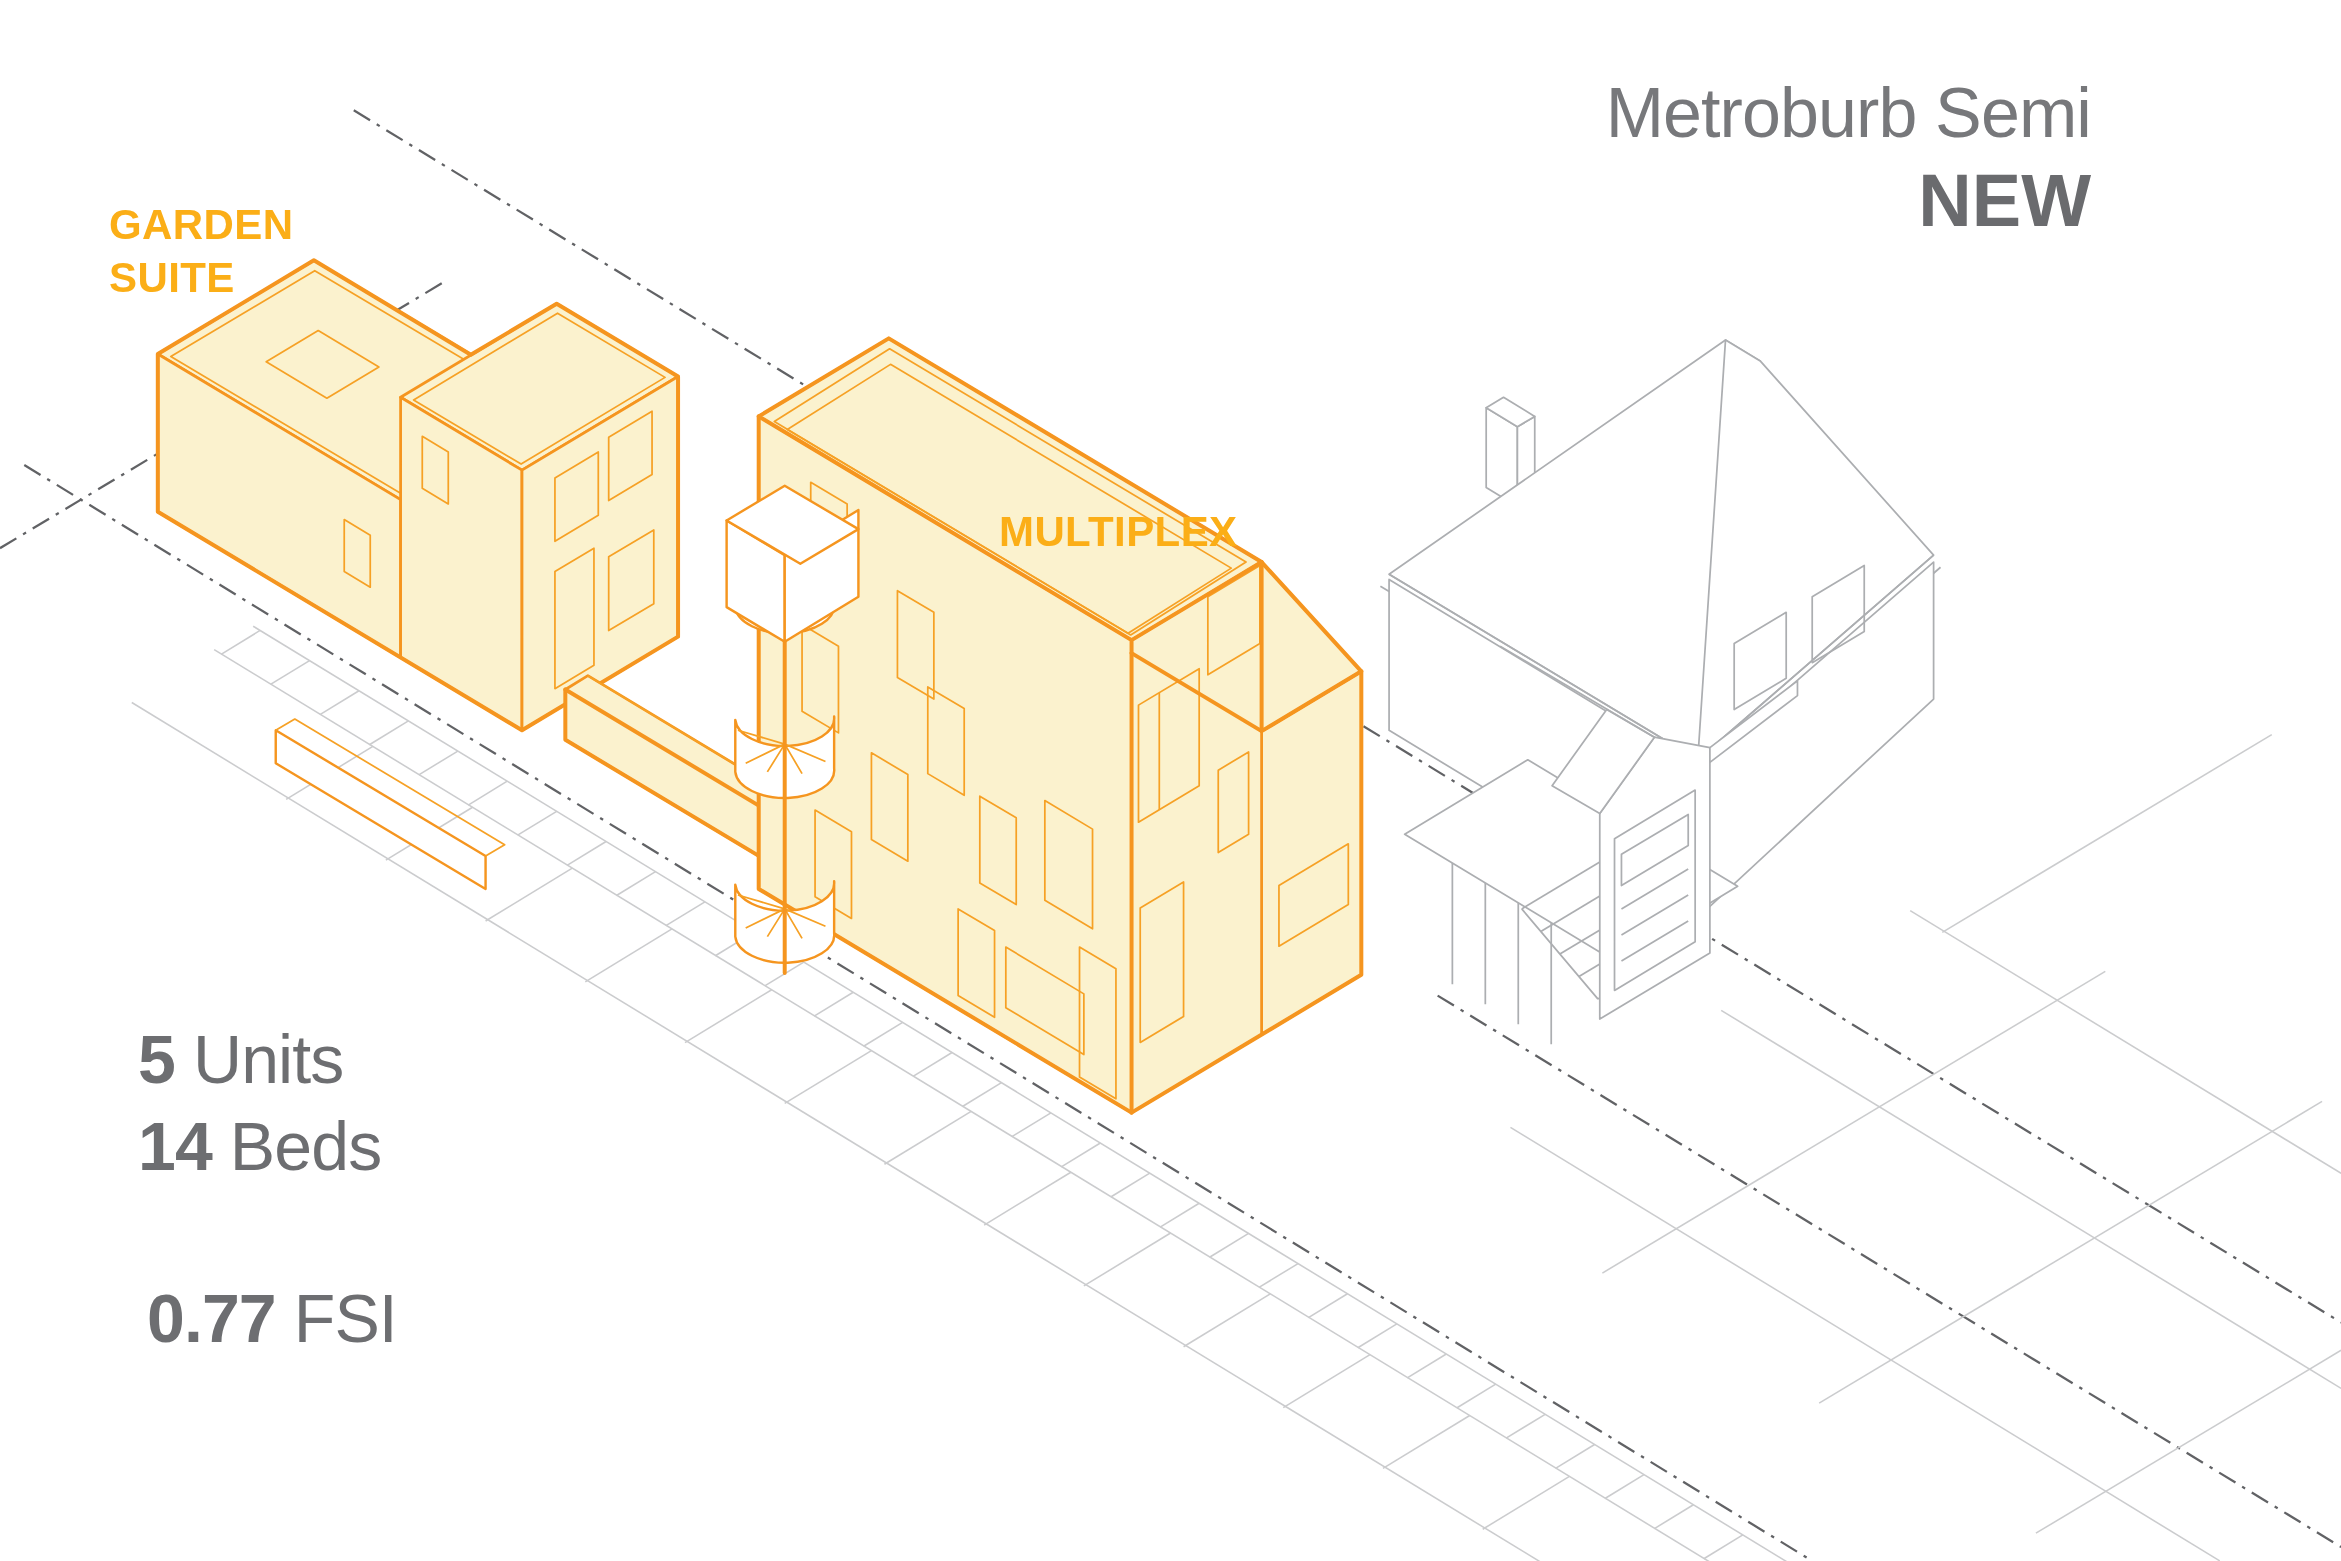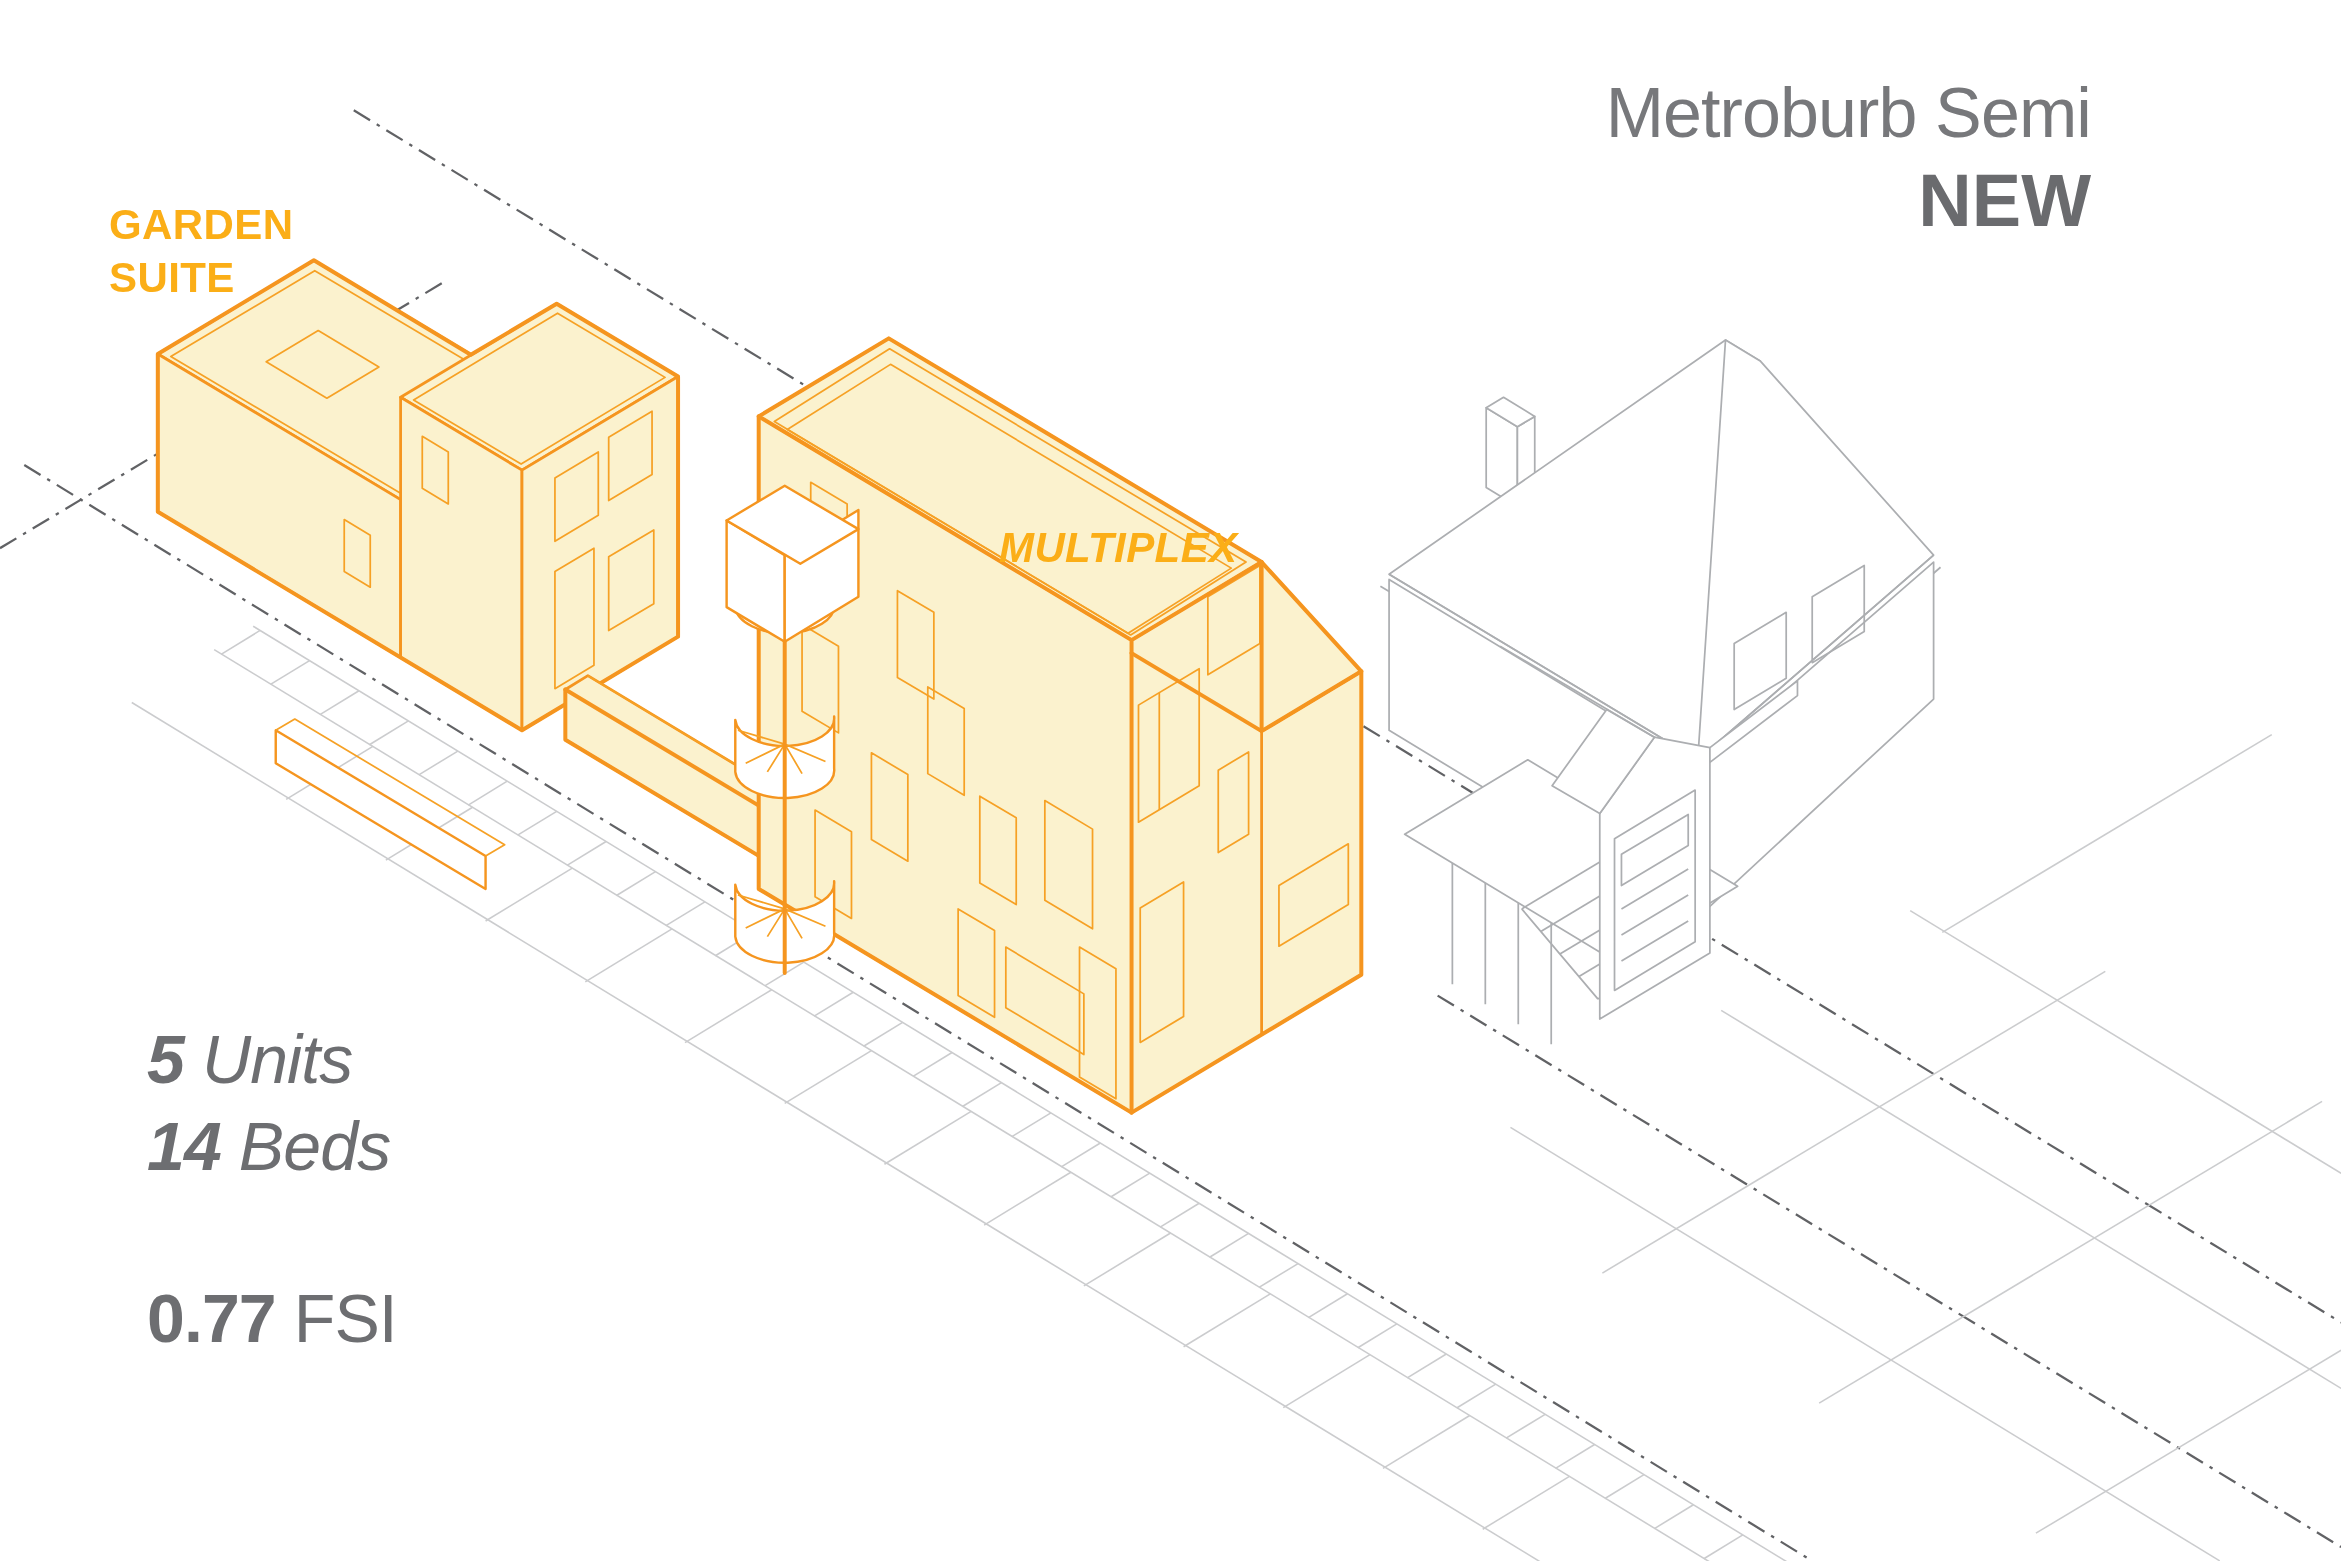--- a/index.html
+++ b/index.html
@@ -15,24 +15,24 @@
   .hl{fill:none;stroke:#ACAEB1;stroke-width:2;stroke-linejoin:round;}
   .p {stroke:#CBCCCE;stroke-width:1.8;fill:none;}
   .dd{stroke:#616265;stroke-width:2.6;fill:none;stroke-dasharray:22 9 4 9;}
   
   .txt{position:absolute;white-space:nowrap;}
   #title-block{right:251px;top:71px;text-align:right;color:#77787B;
                font-size:70px;line-height:1.22;letter-spacing:-0.9px;}
   #title-block .new{font-weight:700;font-size:74px;color:#6A6B6E;letter-spacing:0;}
   .bldg-label{font-weight:700;font-size:42px;color:#FBAE17;letter-spacing:0.4px;line-height:1.26;}
   #garden-label{left:109px;top:199px;}
-  #multiplex-label{left:999px;top:522px;font-style:italic;}
+  #multiplex-label{left:999px;top:506px;}
   .stats{font-size:68px;color:#6D6E71;line-height:1.28;letter-spacing:-0.9px;}
   .stats b{font-weight:700;}
-  #stats-units{left:147px;top:1016px;font-style:italic;}
+  #stats-units{left:138px;top:1016px;}
   #stats-area{left:147px;top:1275px;}
 </style>
 </head>
 <body>
 
 <div id="stage">
 
   <svg id="siteplan" width="2342" height="1562" viewBox="0 0 2701 1801" xmlns="http://www.w3.org/2000/svg">
 
     <g>

